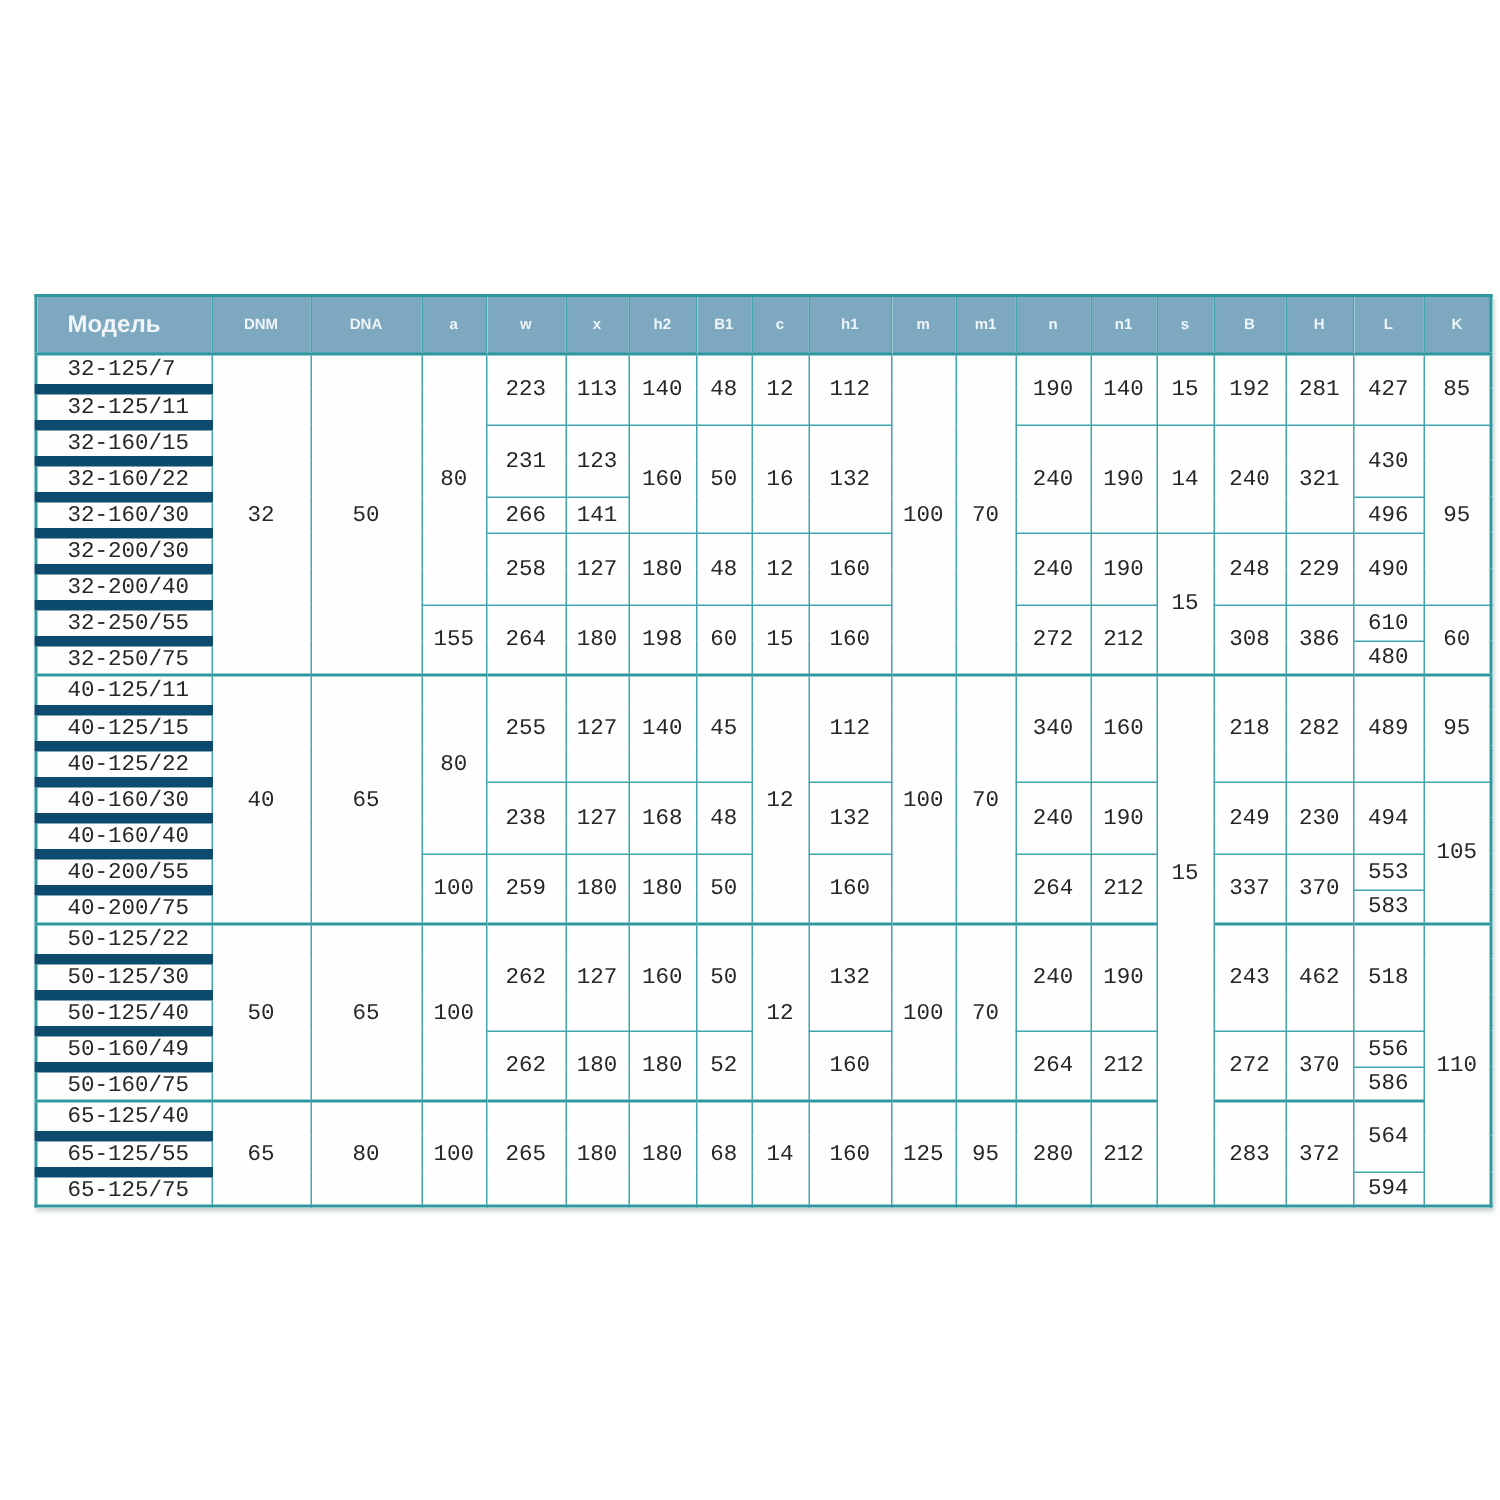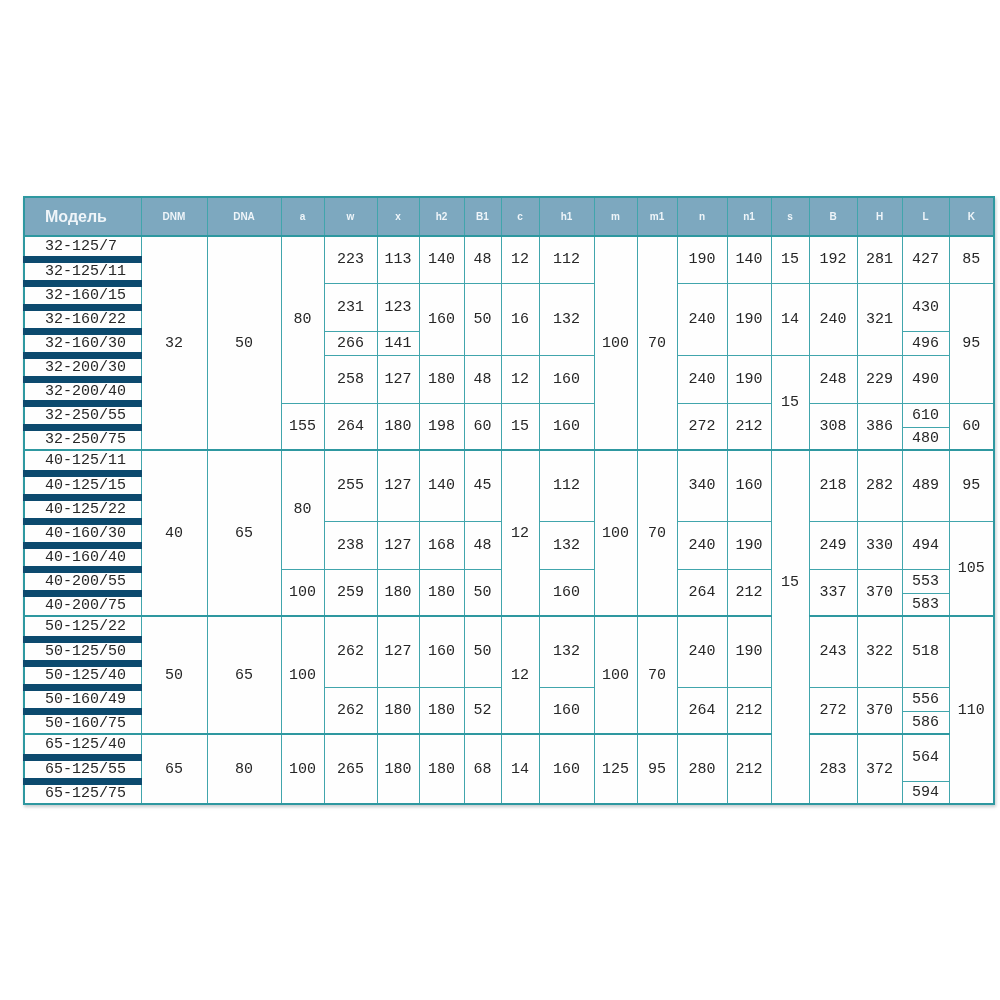--- a/index.html
+++ b/index.html
@@ -223,21 +223,21 @@
         <tr>
           <td class="model-col">40-160/30</td>
           <td rowspan="2">238</td>
           <td rowspan="2">127</td>
           <td rowspan="2">168</td>
           <td rowspan="2">48</td>
           <td rowspan="2">132</td>
           <td rowspan="2">240</td>
           <td rowspan="2">190</td>
           <td rowspan="2">249</td>
-          <td rowspan="2">330</td>
+          <td rowspan="2">230</td>
           <td rowspan="2">494</td>
           <td rowspan="4">105</td>
         </tr>
         <tr>
           <td class="model-col">40-160/40</td>
         </tr>
         <tr>
           <td class="model-col">40-200/55</td>
           <td rowspan="2">100</td>
           <td rowspan="2">259</td>
@@ -264,26 +264,26 @@
           <td rowspan="3">127</td>
           <td rowspan="3">160</td>
           <td rowspan="3">50</td>
           <td rowspan="5">12</td>
           <td rowspan="3">132</td>
           <td rowspan="5">100</td>
           <td rowspan="5">70</td>
           <td rowspan="3">240</td>
           <td rowspan="3">190</td>
           <td rowspan="3">243</td>
-          <td rowspan="3">322</td>
+          <td rowspan="3">462</td>
           <td rowspan="3">518</td>
           <td rowspan="8">110</td>
         </tr>
         <tr>
-          <td class="model-col">50-125/50</td>
+          <td class="model-col">50-125/30</td>
         </tr>
         <tr>
           <td class="model-col">50-125/40</td>
         </tr>
         <tr>
           <td class="model-col">50-160/49</td>
           <td rowspan="2">262</td>
           <td rowspan="2">180</td>
           <td rowspan="2">180</td>
           <td rowspan="2">52</td>

